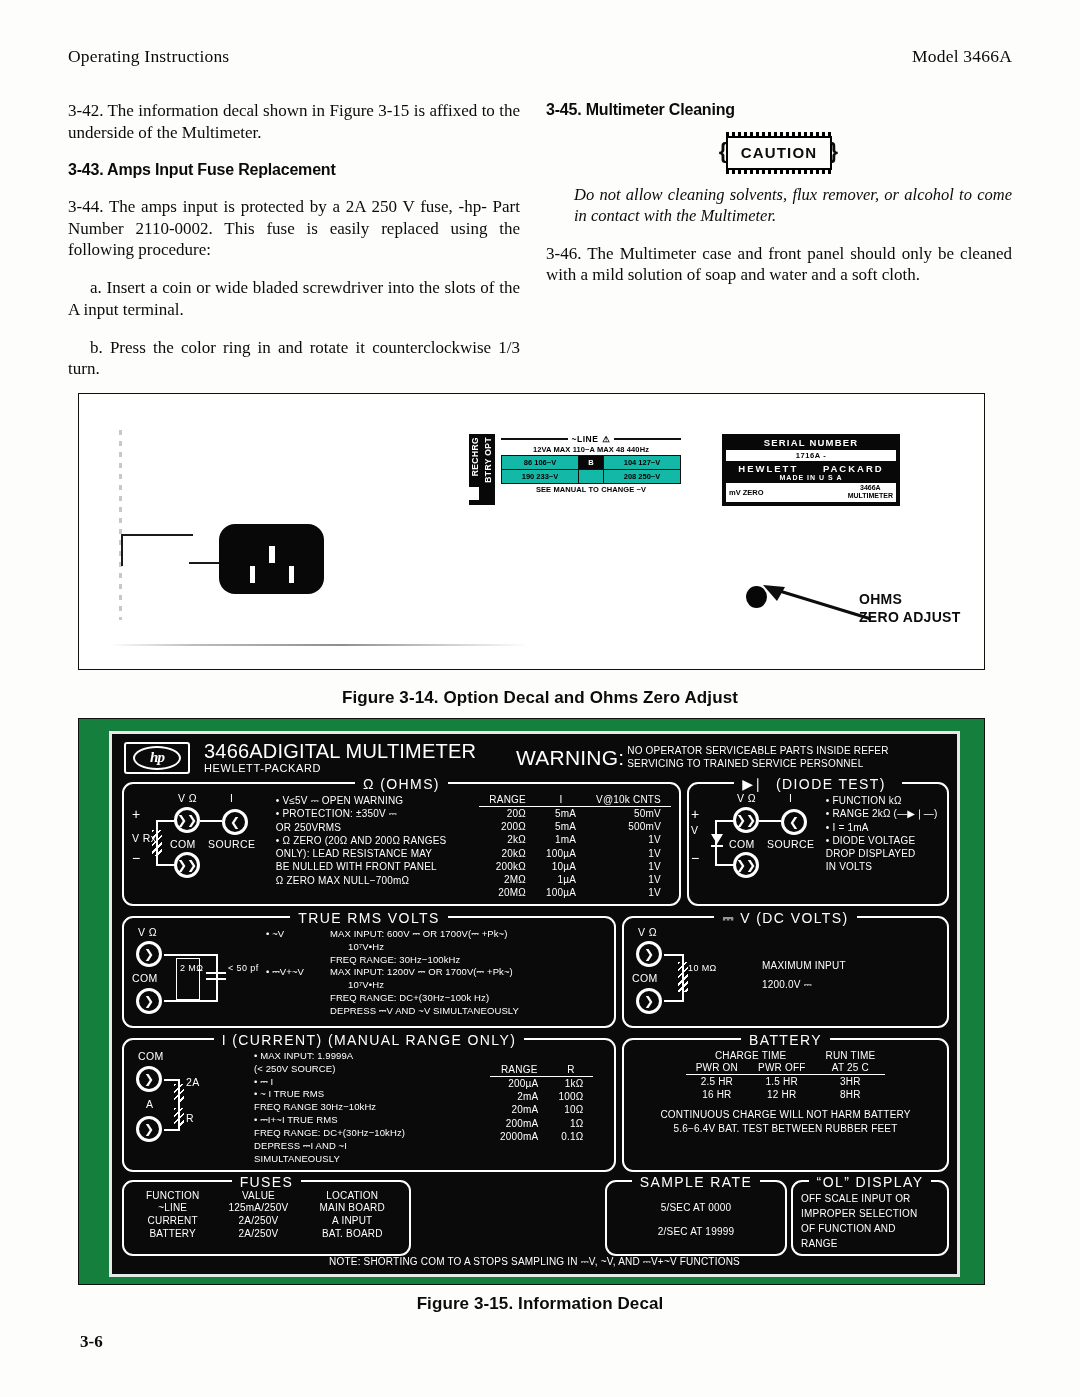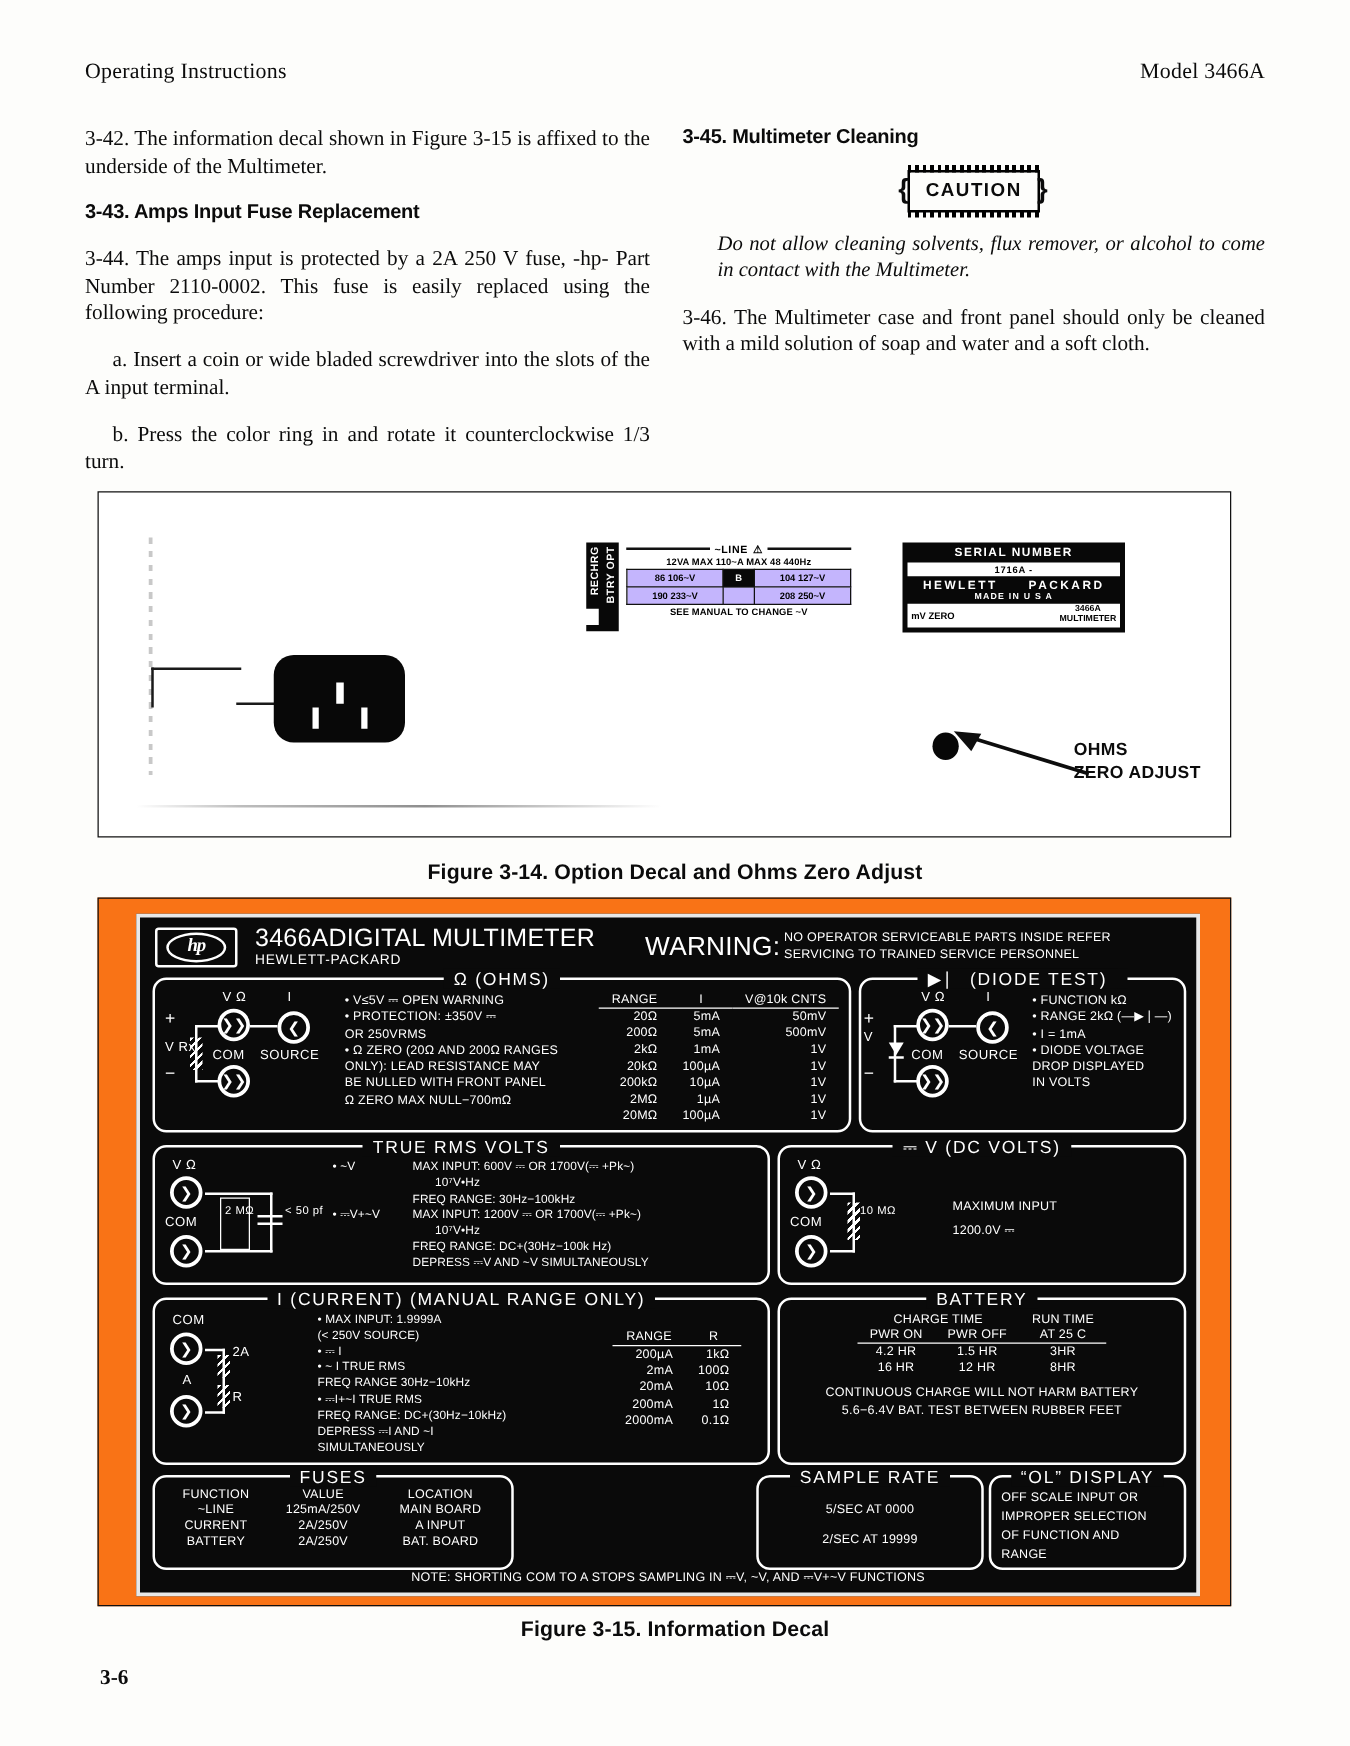--- a/index.html
+++ b/index.html
@@ -70,21 +70,21 @@
           font-size:8.5px;letter-spacing:.4px;line-height:1.5;}
   .rechrg .swatch{position:absolute;width:14px;height:13px;background:#fff;
           margin-top:50px;margin-left:-21px;}
   .lineblk{width:180px;font-family:"Liberation Sans", sans-serif;color:#000;}
   .lineblk .ttl{display:flex;align-items:center;gap:4px;font-size:8.5px;font-weight:bold;
           letter-spacing:.5px;justify-content:center;}
   .lineblk .ttl .bar{flex:1;height:1.6px;background:#111;}
   .lineblk .sub{font-size:7.5px;font-weight:bold;text-align:center;margin:1px 0 1px;letter-spacing:.1px;}
   .lineblk table{border-collapse:collapse;width:100%;}
   .lineblk td{border:1.4px solid #111;font-size:7.5px;font-weight:bold;
-          text-align:center;padding:2px 1px;background:#c4b5fd;}
+          text-align:center;padding:2px 1px;background:#14b8a6;}
   .lineblk td.vcell{background:#080808;color:#fff;width:14%;}
   .lineblk .foot{font-size:7.5px;font-weight:bold;text-align:center;margin-top:1px;letter-spacing:.1px;}
 
   
   .serial{position:absolute;left:600px;top:40px;width:170px;background:#080808;
           color:#fff;font-family:"Liberation Sans", sans-serif;padding:3px 4px 4px;margin-left:43px;}
   .serial .hdr{text-align:center;font-size:9.5px;font-weight:bold;letter-spacing:1.2px;}
   .serial .box{background:#fff;color:#000;font-size:7.5px;font-weight:bold;
           text-align:center;margin:2px 0;padding:1px 0;letter-spacing:.6px;}
   .serial .hp{text-align:center;font-size:9.5px;font-weight:bold;letter-spacing:2px;
@@ -104,21 +104,21 @@
         line-height:1.3;letter-spacing:.3px;}
 
   .cap{position:absolute;width:100%;text-align:center;
        font-family:"Liberation Sans", sans-serif;font-weight:bold;font-size:17px;
        letter-spacing:.1px;}
   .cap14{top:688px;}
   .cap15{top:1294px;}
 
   
   .fig15{position:absolute;left:78px;top:718px;width:905px;height:565px;
-         border:1.6px solid #111;background:#f97316;padding:0;}
+         border:1.6px solid #111;background:#15803d;padding:0;}
   .decal{position:absolute;left:30px;top:12px;width:845px;height:540px;
          background:#0a0a0a;border:3px solid #e8e8e8;
          font-family:"Liberation Sans", sans-serif;color:#fff;}
 
   .d-head{display:flex;align-items:center;padding:7px 10px 3px 12px;gap:14px;}
   .hp-logo{width:62px;height:28px;border:2px solid #fff;border-radius:3px;
            display:flex;align-items:center;justify-content:center;}
   .hp-logo .oval{width:44px;height:20px;border:2px solid #fff;border-radius:50%;
            display:flex;align-items:center;justify-content:center;
            font-family:"Liberation Serif", serif;font-style:italic;font-weight:bold;
@@ -536,21 +536,21 @@
                 <tr>
               <th colspan="2" style="border-bottom:none;">CHARGE TIME</th>
               <th style="border-bottom:none;">RUN TIME</th>
             </tr>
             <tr>
               <th>PWR ON</th>
               <th>PWR OFF</th>
               <th>AT 25 C</th>
             </tr>
             <tr>
-              <td style="text-align:center;">4.2 HR</td>
+              <td style="text-align:center;">2.5 HR</td>
               <td style="text-align:center;">1.5 HR</td>
               <td style="text-align:center;">3HR</td>
             </tr>
             <tr>
               <td style="text-align:center;">16 HR</td>
               <td style="text-align:center;">12 HR</td>
               <td style="text-align:center;">8HR</td>
             </tr>
           </tbody>
             </table>

